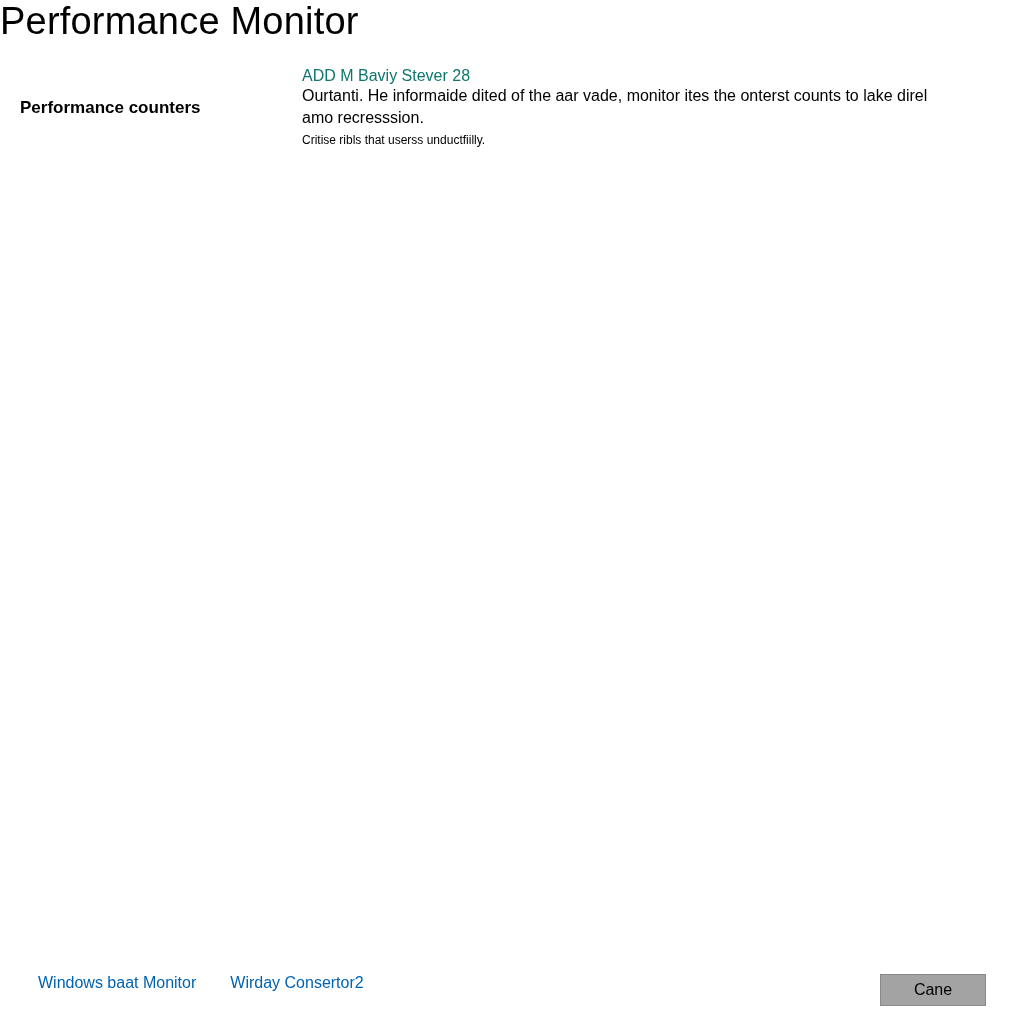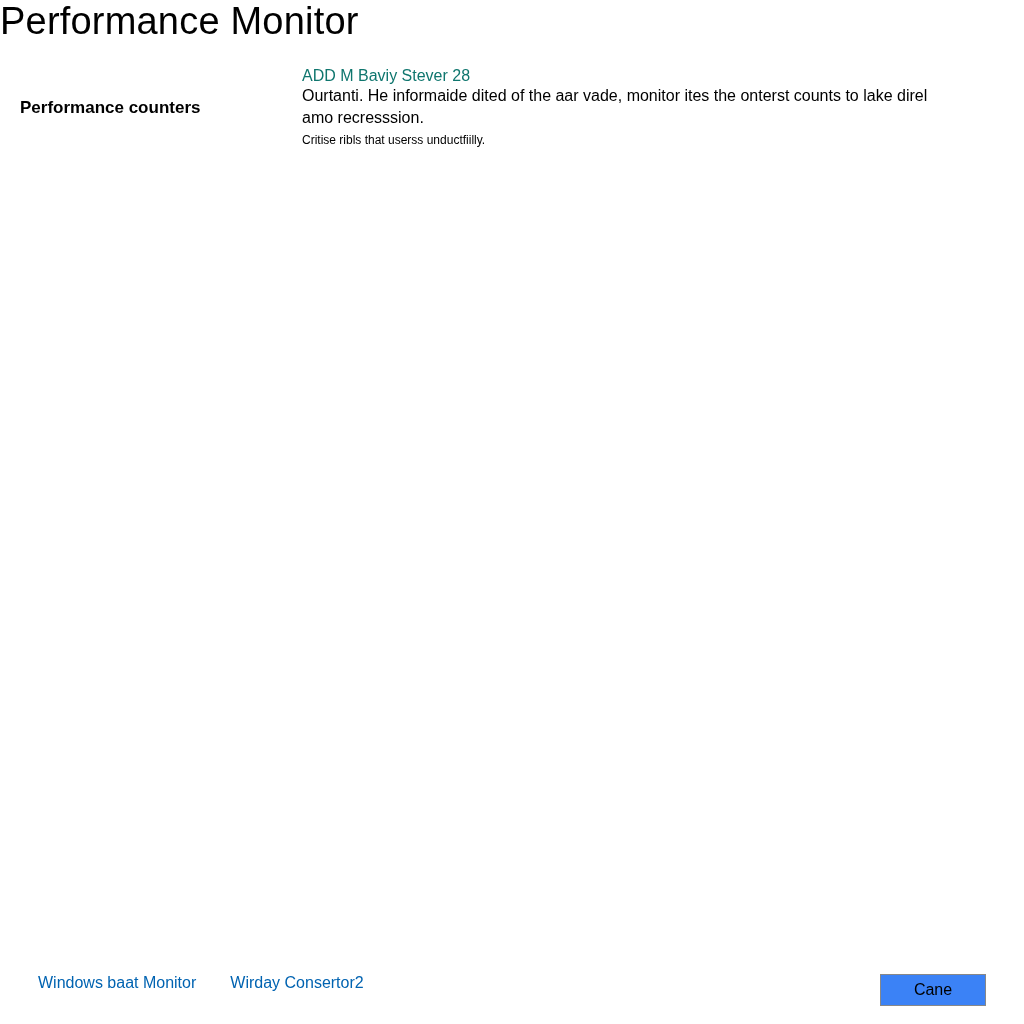--- a/index.html
+++ b/index.html
@@ -116,21 +116,21 @@
       gap: 34px;
     }
     .footer-link {
       font-size: 16px;
       color: #0063b1;
       text-decoration: none;
     }
     .cane-button {
       width: 106px;
       height: 32px;
-      background: #3b82f6;
+      background: #a3a3a3;
       border: 1px solid #888888;
       font-size: 16px;
       color: #000;
       cursor: pointer;
       display: flex;
       align-items: center;
       justify-content: center;
     }
   </style>
 </head>

